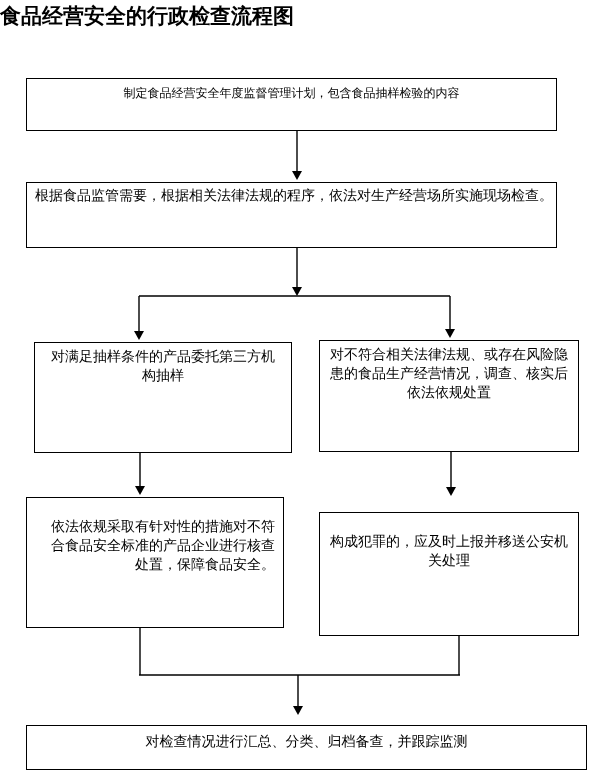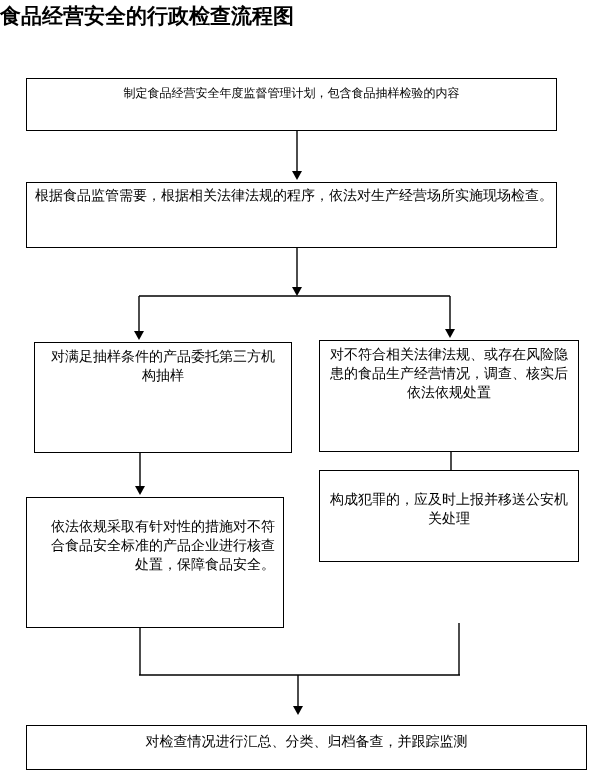--- a/index.html
+++ b/index.html
@@ -45,21 +45,21 @@
     text-align: center;
     padding: 4px 8px 0 8px;
     color: #000000;
   }
   .ln { white-space: nowrap; }
   #box-plan      { left: 26px;  top: 78px;  width: 531px; height: 53px;  padding-top: 5px; font-size: 12px; }
   #box-inspection{ left: 26px;  top: 182px; width: 531px; height: 66px;  padding-top: 3px; }
   #box-sampling  { left: 26px;  top: 342px; width: 258px; height: 111px; padding-top: 4px; margin-left: 8px; }
   #box-violation { left: 319px; top: 340px; width: 260px; height: 112px; padding-top: 4px; }
   #box-measures  { left: 26px;  top: 497px; width: 258px; height: 131px; padding-top: 19px; text-align: right; padding-left: 10px; }
-  #box-crime     { left: 319px; top: 470px; width: 260px; height: 92px; padding-top: 19px; }
+  #box-crime     { left: 319px; top: 512px; width: 260px; height: 124px; padding-top: 19px; }
   #box-archive   { left: 26px;  top: 717px; width: 561px; height: 45px;  padding-top: 6px; margin-top: 8px; }
 </style>
 </head>
 <body>
 
 <div class="page">
 
   <div class="title">食品经营安全的行政检查流程图</div>
 
   <svg class="connectors" viewBox="0 0 600 772" xmlns="http://www.w3.org/2000/svg">

